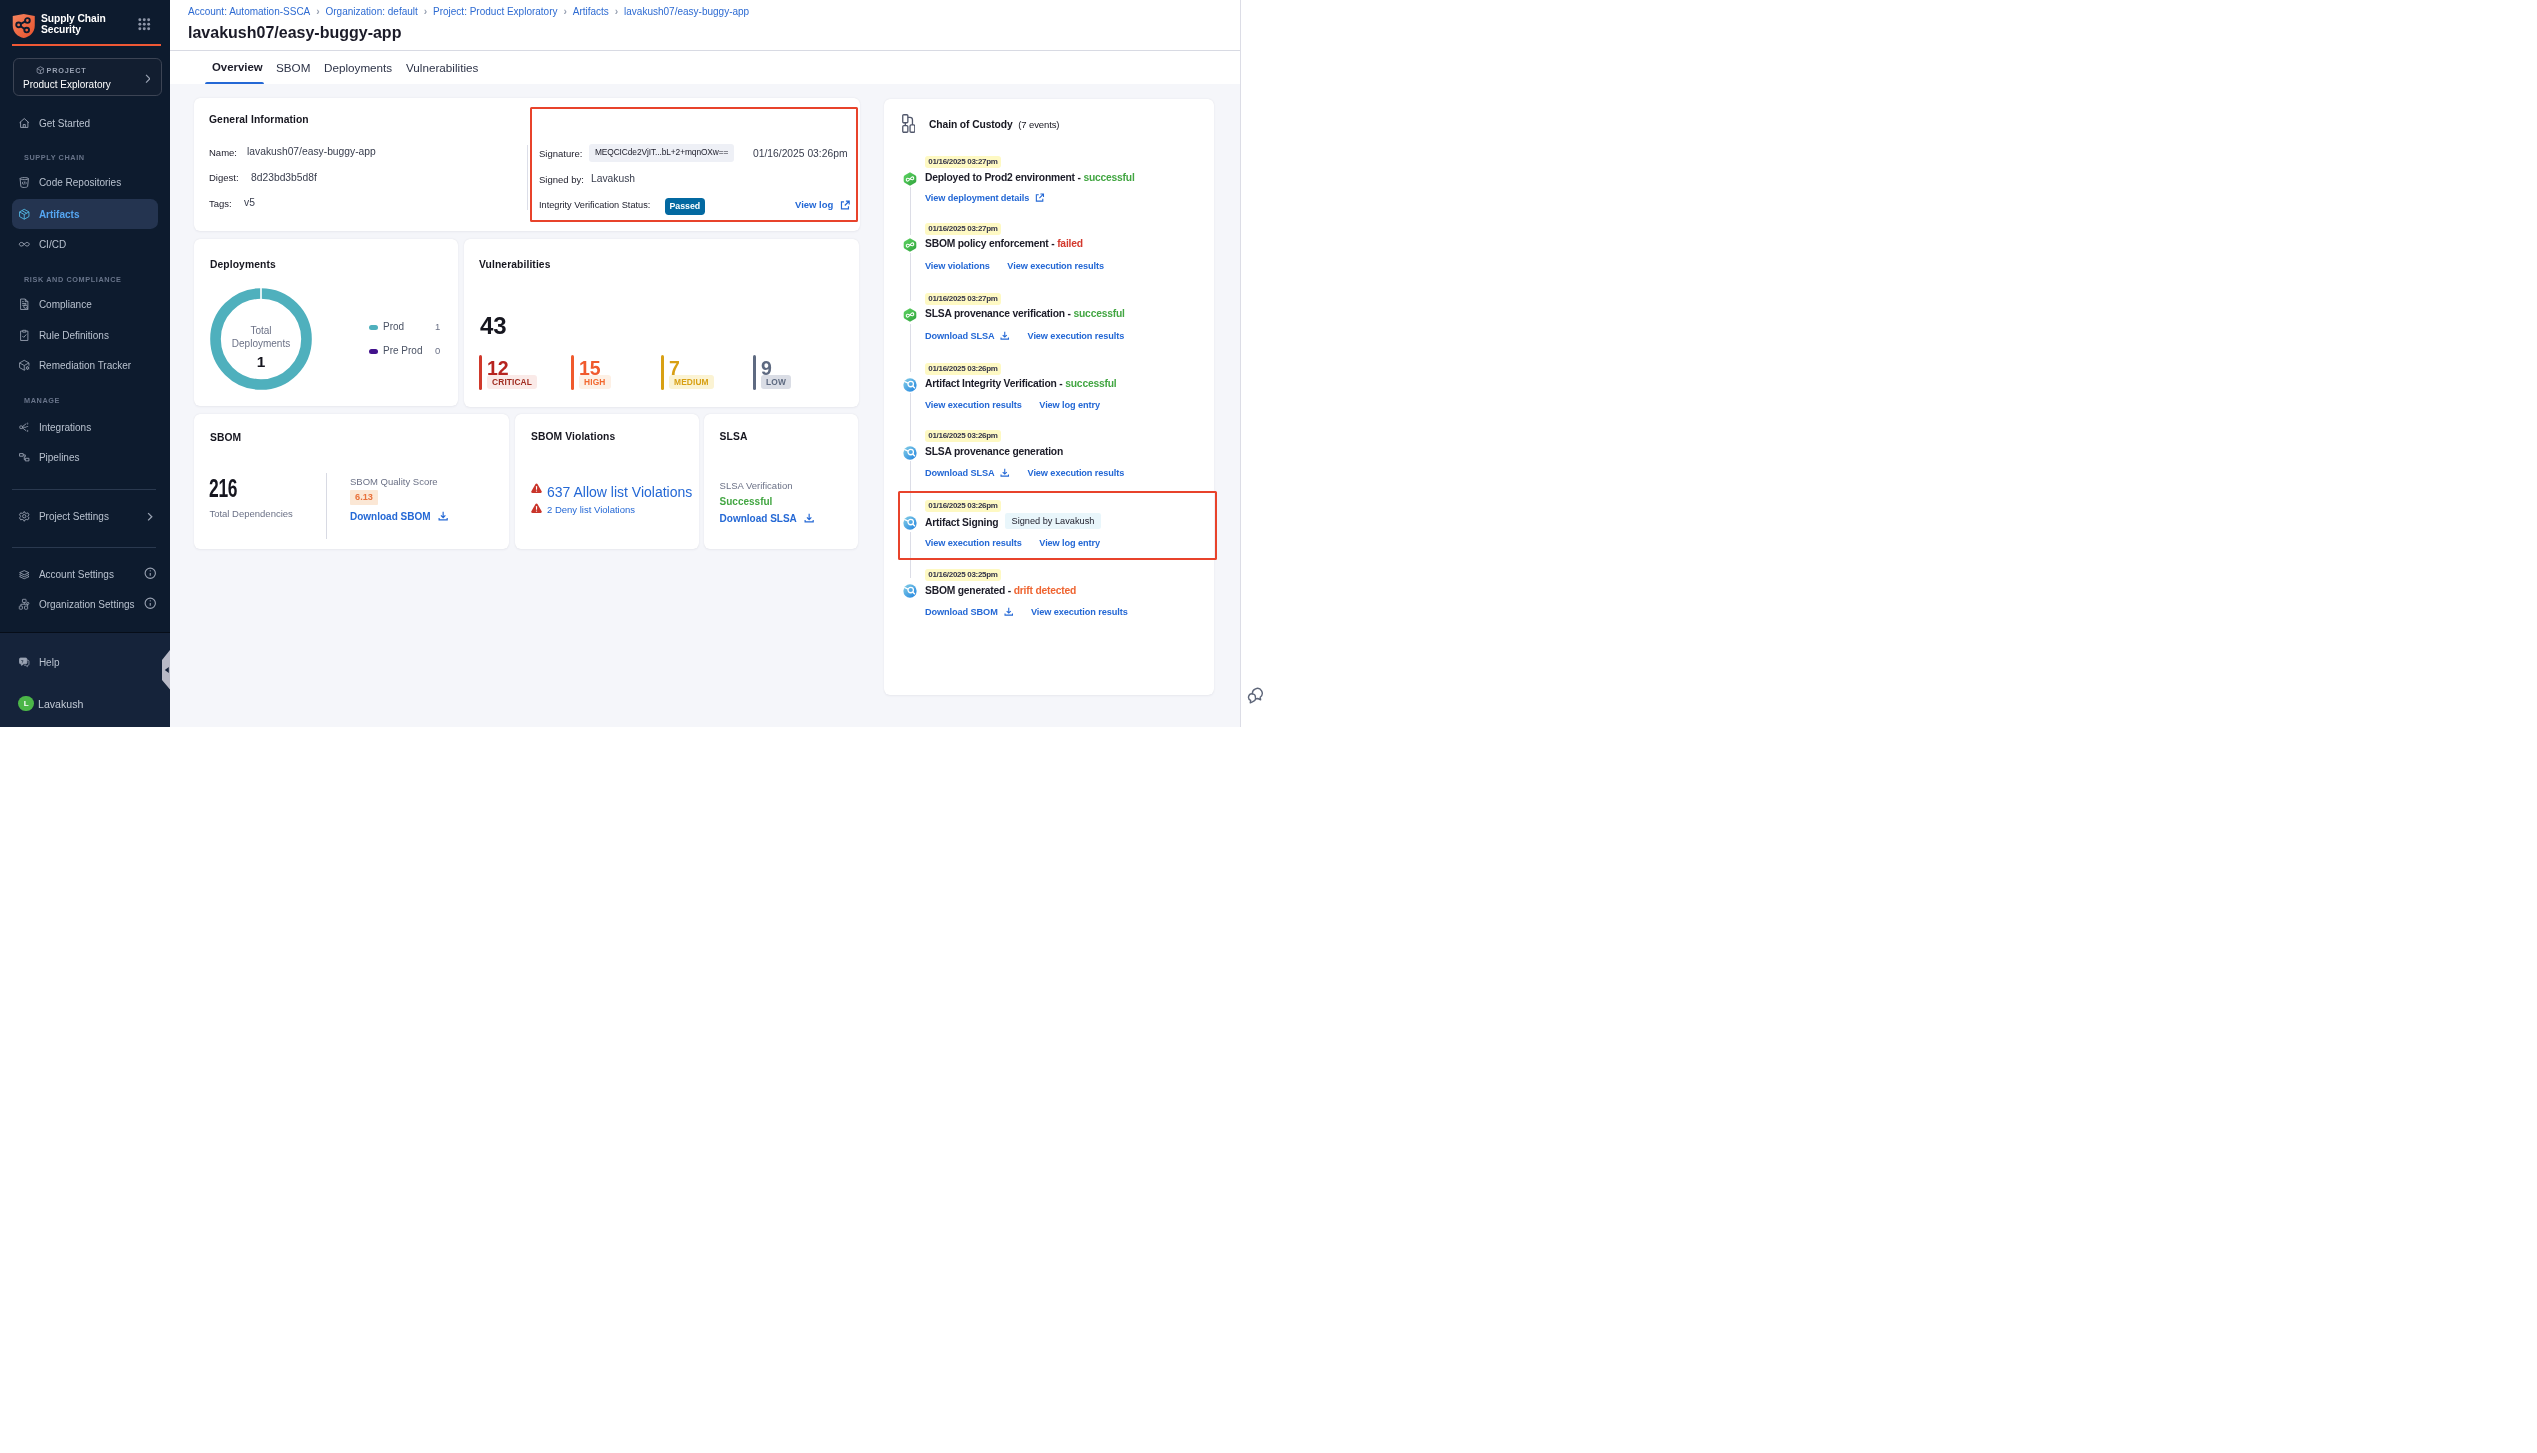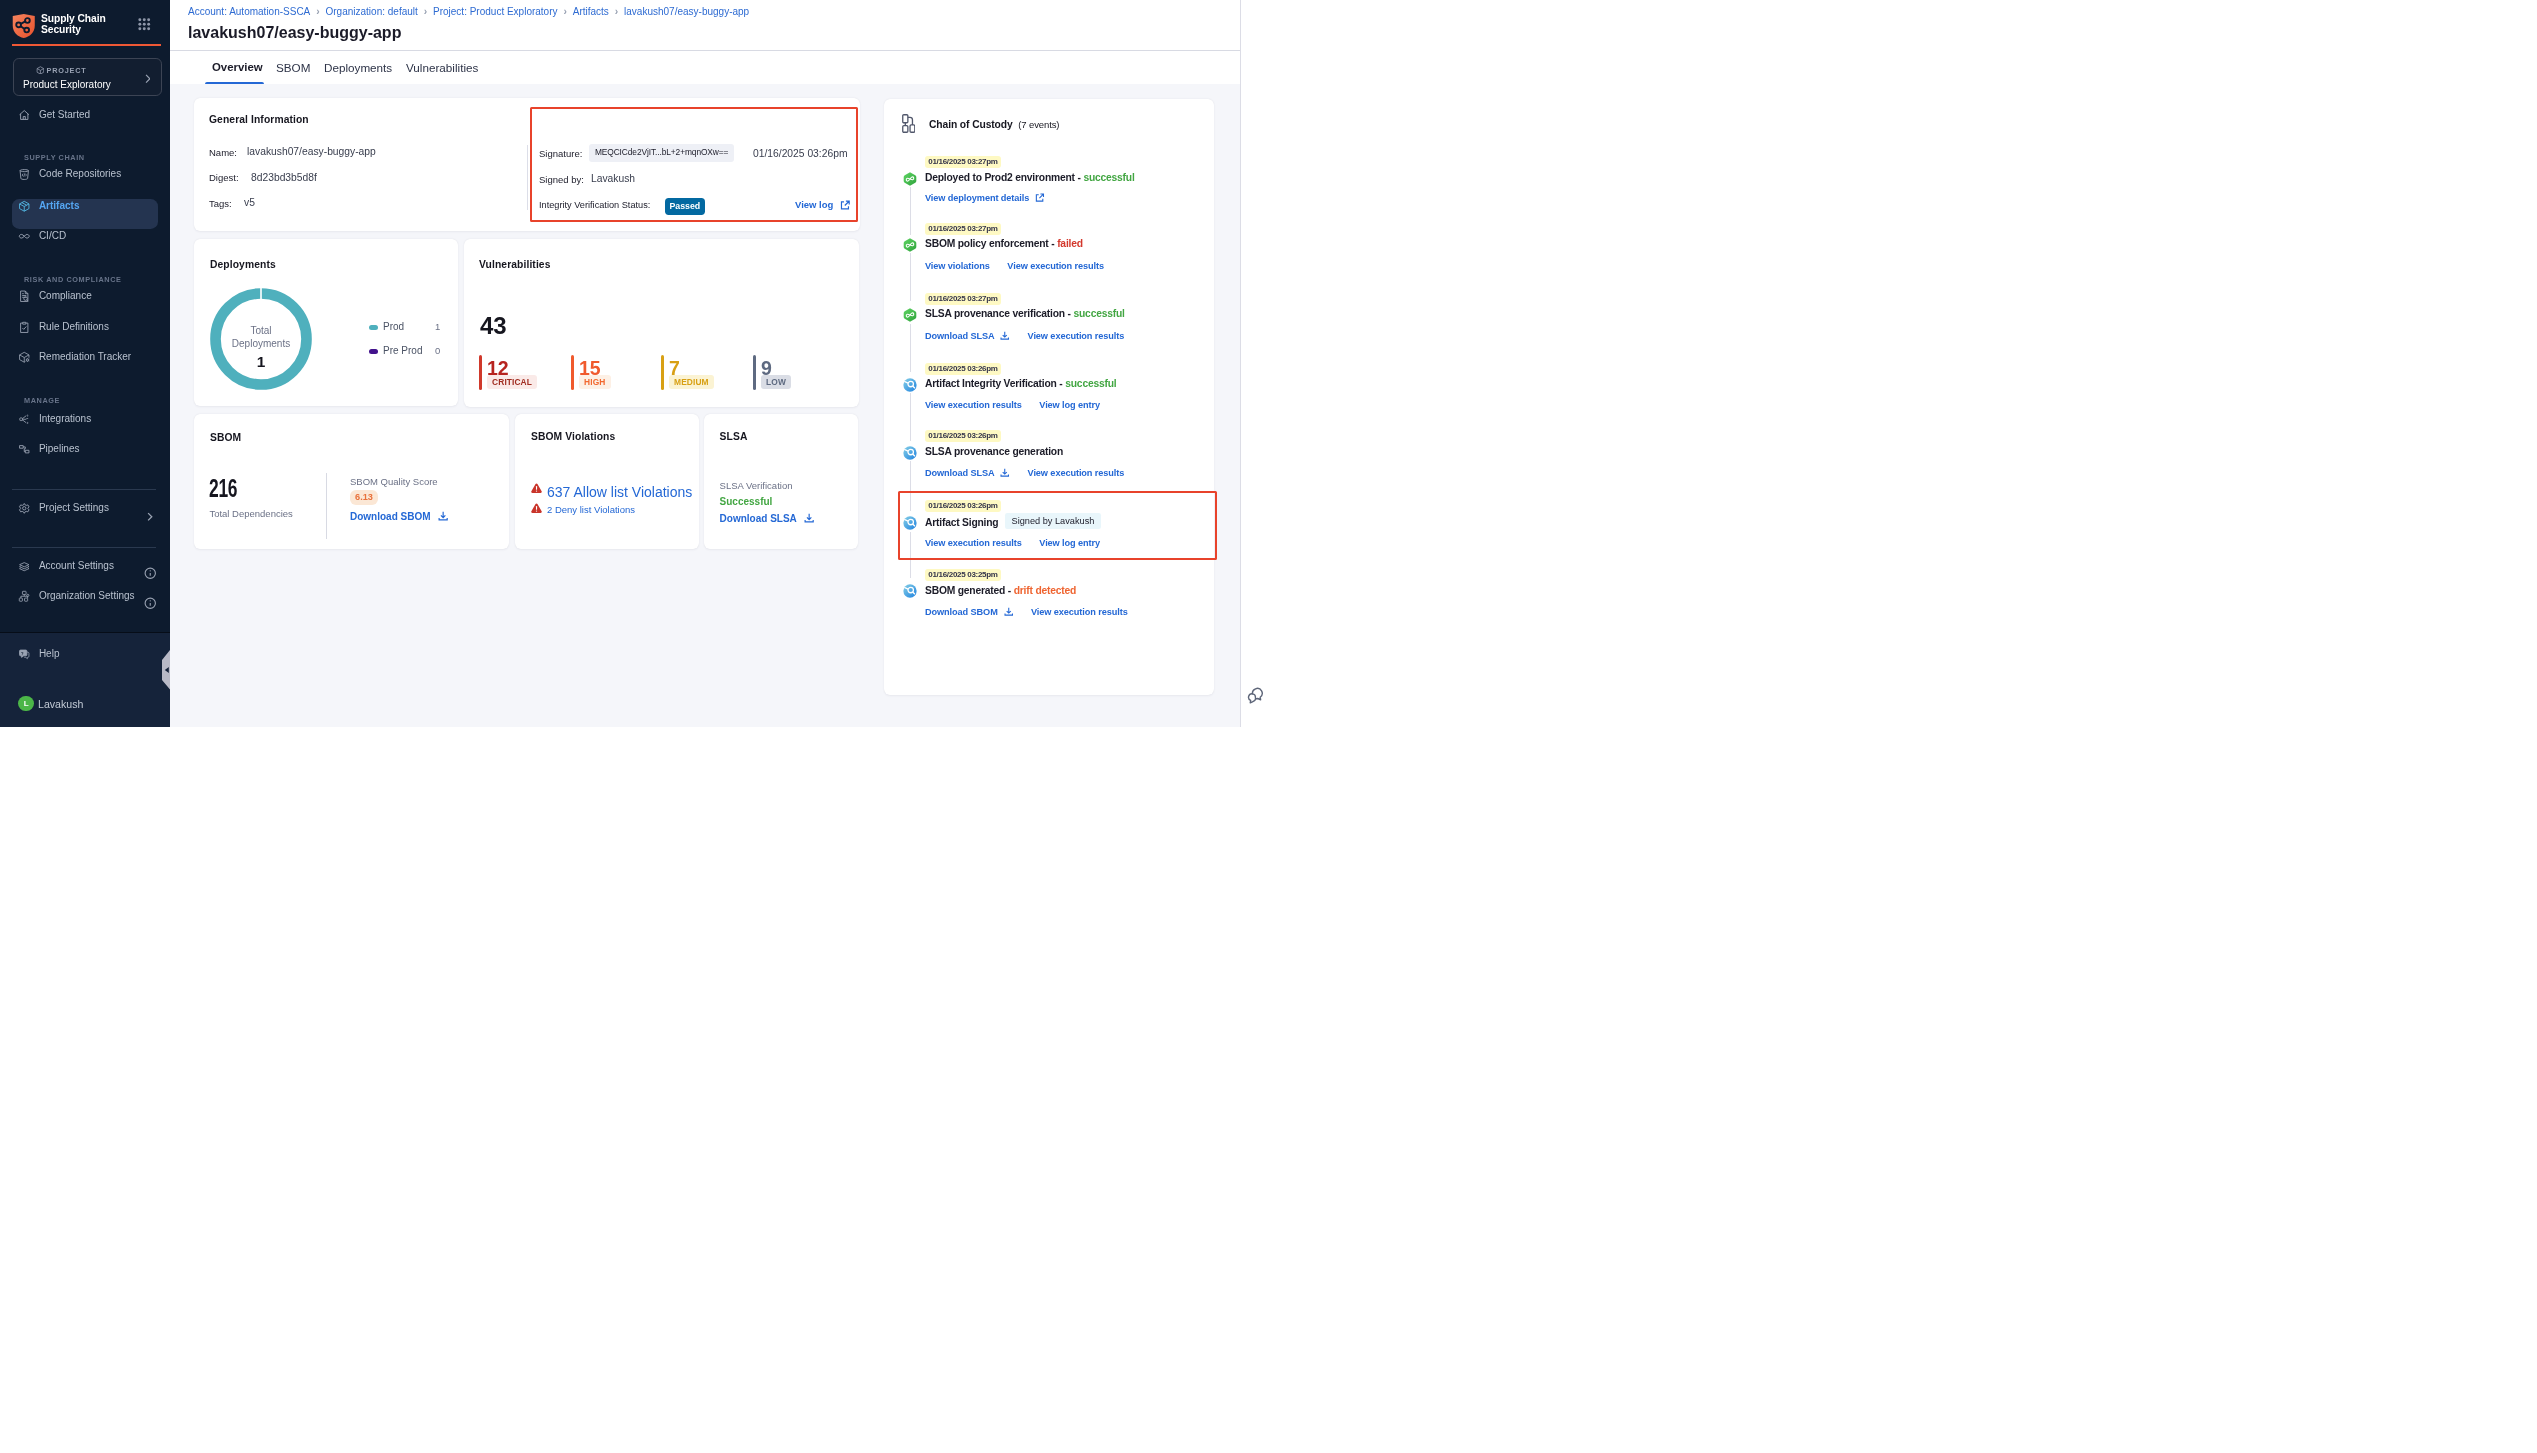--- a/index.html
+++ b/index.html
@@ -1,21 +1,21 @@
 <!DOCTYPE html>
 <html style="font-size:11.7px"><head>
 <meta charset="utf-8">
 <style>
 *{margin:0;padding:0;box-sizing:border-box}
 html,body{width:1269px;height:727px;font-family:"Liberation Sans",sans-serif;background:#fff;overflow:hidden;position:relative}
 .abs{position:absolute}
 
 #side{position:absolute;left:0;top:0;width:170px;height:727px;background:#0d1b2e;color:#b9c2cf;font-size:10px}
 #side .sect{position:absolute;left:24px;color:#68748a;font-size:7.3px;letter-spacing:0.6px;font-weight:bold}
-.nav-item{position:absolute;left:0;width:170px;height:28px;display:flex;}
+.nav-item{position:absolute;left:0;width:170px;height:28px;display:flex;align-items:center}
 .nav-item .ic{width:12.5px;height:12.5px;margin-left:18.4px;margin-right:8px;flex:none}
 .nav-item .ic svg{display:block;width:100%;height:100%}
 .nav-item span{white-space:nowrap}
 .sel{background:#243450}
 .divline{position:absolute;left:11.7px;width:144px;height:0;border-top:0.7px solid #2a394f}
 
 #hdr{position:absolute;left:170px;top:0;width:1070px;height:51px;background:#fff;border-bottom:0.7px solid #d8dae3}
 #crumb{position:absolute;left:18px;top:5.9px;font-size:10px;color:#2e6bd2;white-space:nowrap}
 #crumb .sep{color:#98a1b2;padding:0 5.9px;font-size:10.3px;font-weight:bold}
 #ptitle{position:absolute;left:18px;top:24px;font-size:16px;font-weight:bold;color:#1b1b28}
@@ -318,21 +318,21 @@
         <em style="color:#5e6a81;background:#dadde5">LOW</em>
       </div>
   </div>
 
   <div class="card" style="left:24px;top:330px;width:315px;height:135px">
     <div class="ctitle abs" style="left:16px;top:18.4px">SBOM</div>
     <div class="abs" style="left:15.4px;top:59px;font-size:26.4px;font-weight:bold;color:#16161f;transform:scaleX(.66);transform-origin:0 0;letter-spacing:-0.4px">216</div>
     <div class="abs" style="left:15.4px;top:94px;font-size:9.5px;color:#6b7186">Total Dependencies</div>
     <div class="abs" style="left:132px;top:59px;width:0.7px;height:66px;background:#d8dae3"></div>
     <div class="abs" style="left:156px;top:62px;font-size:9.5px;color:#6b7186">SBOM Quality Score</div>
-    <div class="abs" style="left:156px;top:76px;height:14.7px;background:#fbe7d5;border-radius:6px;color:#e8703a;font-weight:bold;font-size:9.2px;line-height:14.7px;padding:0 5.1px">6.13</div>
+    <div class="abs" style="left:156px;top:76px;height:14.7px;background:#fbe7d5;border-radius:1px;color:#e8703a;font-weight:bold;font-size:9.2px;line-height:14.7px;padding:0 5.1px">6.13</div>
     <div class="abs lnk" style="left:156px;top:97px;font-size:10px;font-weight:bold;white-space:nowrap">Download SBOM <svg style="margin-left:4.4px;vertical-align:-1.5px" width="10.3" height="10.3" viewBox="0 0 14 14" fill="none" stroke="#2468d5" stroke-width="1.6">
           <path d="M7 1 V8.5 M4 6 L7 9 L10 6 M1.5 9.5 V12 H12.5 V9.5"></path>
         </svg></div>
   </div>
 
   <div class="card" style="left:345px;top:330px;width:184px;height:135px">
     <div class="ctitle abs" style="left:16px;top:17px">SBOM Violations</div>
     <svg class="abs" style="left:16.4px;top:69px" width="11" height="10.3" viewBox="0 0 15 14">
         <path d="M7.5 0.5 C8 0.5 8.5 0.8 8.8 1.3 L14.5 11.2 C15.1 12.2 14.4 13.5 13.2 13.5 H1.8 C0.6 13.5 -0.1 12.2 0.5 11.2 L6.2 1.3 C6.5 0.8 7 0.5 7.5 0.5 Z" fill="#c9352b"></path>
         <rect x="6.8" y="4.2" width="1.5" height="5" rx="0.7" fill="#fff"></rect>

